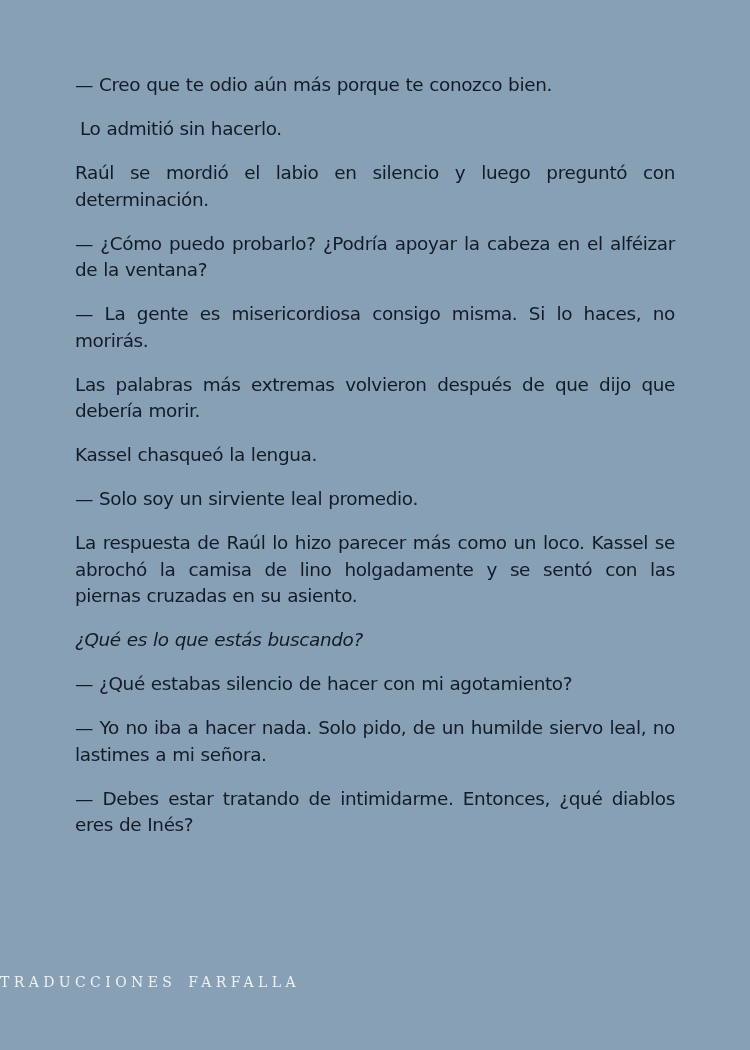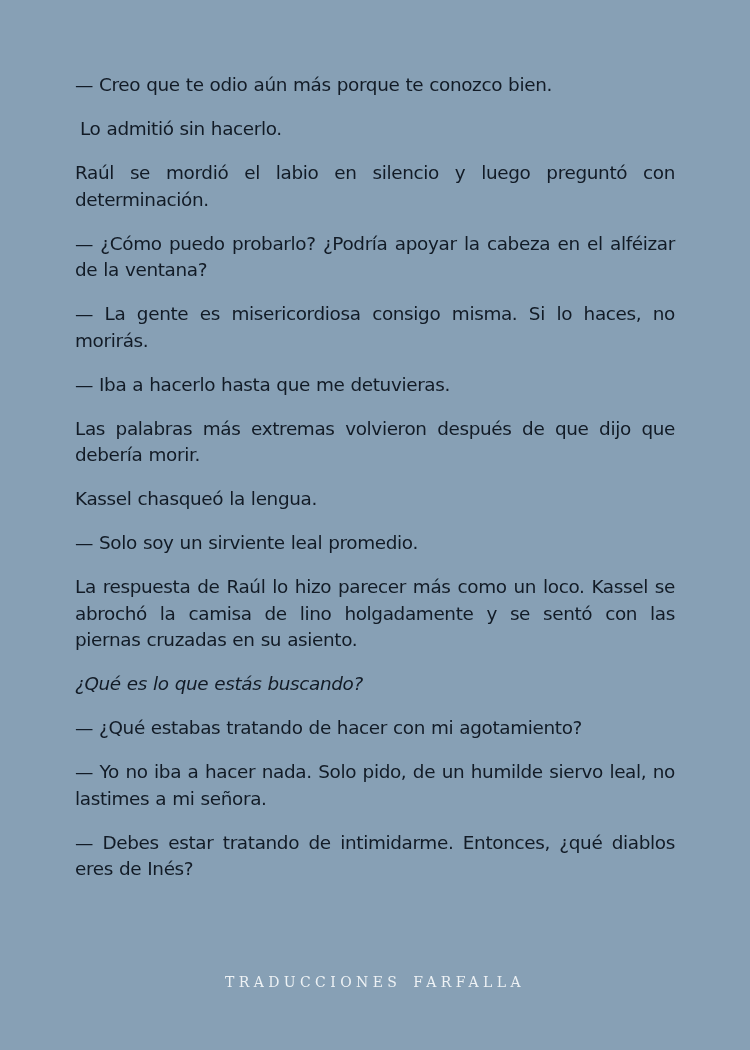--- a/index.html
+++ b/index.html
@@ -34,46 +34,45 @@
       font-style: italic;
     }
     .para.indent-space {
       padding-left: 5px;
     }
     .footer {
       position: absolute;
       left: 0;
       top: 974px;
       width: 750px;
-      text-align: center;
+      text-align: left;
       font-family: "DejaVu Serif", serif;
       font-size: 14px;
       letter-spacing: 4.4px;
       color: #eef2f5;
     }
     .footer .gap {
       display: inline-block;
       width: 12px;
     }
   </style>
 </head>
 <body>
 
 <div class="page">
   <p class="para">— Creo que te odio aún más porque te conozco bien.</p>
   <p class="para indent-space">Lo admitió sin hacerlo.</p>
   <p class="para">Raúl se mordió el labio en silencio y luego preguntó con determinación.</p>
   <p class="para">— ¿Cómo puedo probarlo? ¿Podría apoyar la cabeza en el alféizar de la ventana?</p>
   <p class="para">— La gente es misericordiosa consigo misma. Si lo haces, no morirás.</p>
-  <p class="para">— Iba a hacerlo hasta que me detuvieras.</p>
   <p class="para">Las palabras más extremas volvieron después de que dijo que debería morir.</p>
   <p class="para">Kassel chasqueó la lengua.</p>
   <p class="para">— Solo soy un sirviente leal promedio.</p>
   <p class="para">La respuesta de Raúl lo hizo parecer más como un loco. Kassel se abrochó la camisa de lino holgadamente y se sentó con las piernas cruzadas en su asiento.</p>
   <p class="para italic">¿Qué es lo que estás buscando?</p>
-  <p class="para">— ¿Qué estabas tratando de hacer con mi agotamiento?</p>
+  <p class="para">— ¿Qué estabas silencio de hacer con mi agotamiento?</p>
   <p class="para">— Yo no iba a hacer nada. Solo pido, de un humilde siervo leal, no lastimes a mi señora.</p>
   <p class="para">— Debes estar tratando de intimidarme. Entonces, ¿qué diablos eres de Inés?</p>
 </div>
 
 <div class="footer">
   <span>TRADUCCIONES</span><span class="gap"></span><span>FARFALLA</span>
 </div>
 
 </body></html>

